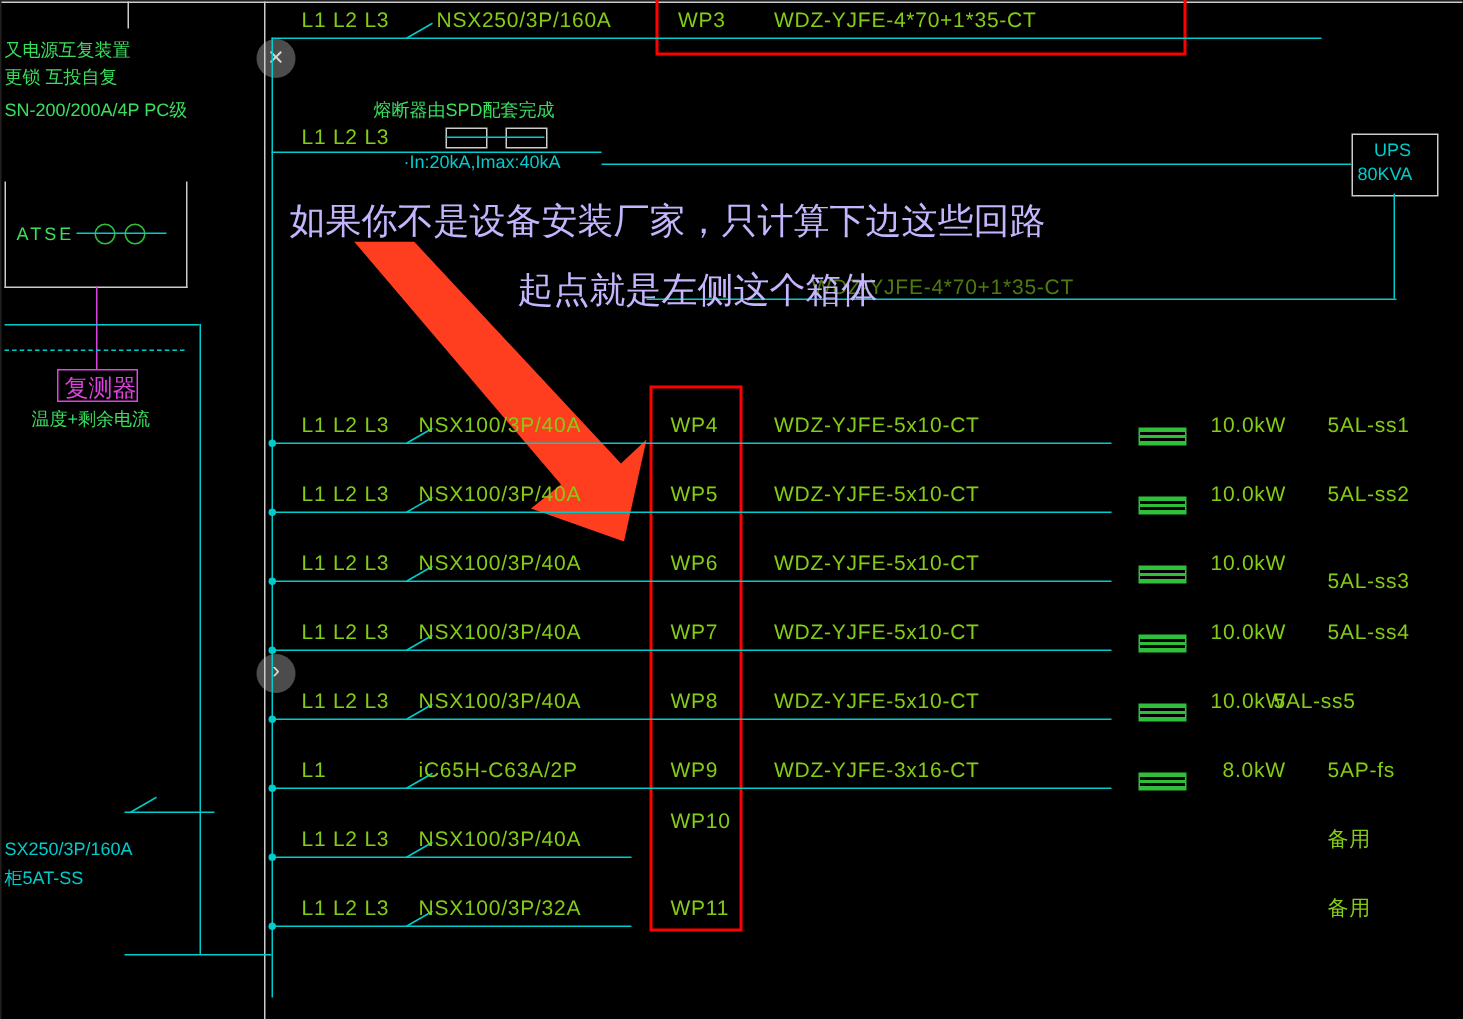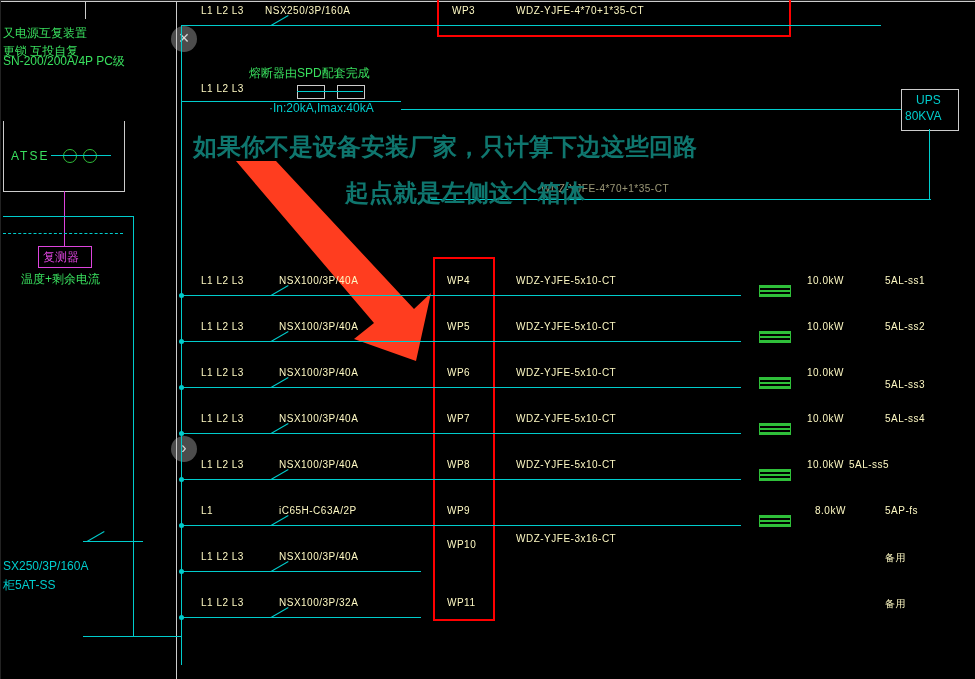--- a/index.html
+++ b/index.html
@@ -1,52 +1,52 @@
 <!DOCTYPE html>
 <html><head>
 <meta charset="utf-8">
 <style>
   html,body{margin:0;padding:0;background:#000;font-family:"SimSun","Microsoft YaHei",Arial,sans-serif;color:#fff;overflow:hidden}
   .stage{position:relative;width:975px;height:679px;background:#000;border:1px solid #222}
-  .txt{position:absolute;color:#fef9c3;font-size:10px;white-space:nowrap;letter-spacing:0.5px}
+  .txt{position:absolute;color:#84cc16;font-size:14px;white-space:nowrap;letter-spacing:0.5px}
   .txtsm{position:absolute;color:#0cc;font-size:12px;white-space:nowrap}
   .txtmag{position:absolute;color:#d4d;font-size:12px;white-space:nowrap}
   .txtgrn{position:absolute;color:#39e05e;font-size:12px;white-space:nowrap}
-  .ann{position:absolute;color:#0f766e;font-size:24px;font-weight:bold;white-space:nowrap;font-family:"Microsoft YaHei","SimHei",sans-serif}
+  .ann{position:absolute;color:#c4b5fd;font-size:24px;font-weight:normal;white-space:nowrap;font-family:"Microsoft YaHei","SimHei",sans-serif}
   .hline-c{position:absolute;height:0;border-top:1px solid #0cc}
   .vline-c{position:absolute;width:0;border-left:1px solid #0cc}
   .hline-w{position:absolute;height:0;border-top:1px solid #ccc}
   .vline-w{position:absolute;width:0;border-left:1px solid #ccc}
   .box-w{position:absolute;border:1px solid #ccc}
   .box-red{position:absolute;border:2px solid #ff0000}
   .box-mag{position:absolute;border:1px solid #d4d}
   .bar-g{position:absolute;width:30px;height:10px;background:repeating-linear-gradient(0deg,#2fbf3a 0 2px,#000 2px 4px);border:1px solid #2fbf3a}
   .node{position:absolute;width:5px;height:5px;border-radius:50%;background:#0cc}
   .closeBtn{position:absolute;left:170px;top:25px;width:26px;height:26px;border-radius:50%;background:#555;color:#eee;text-align:center;line-height:24px;font-size:18px;cursor:pointer;opacity:0.9}
   .navBtn{position:absolute;left:170px;top:435px;width:26px;height:26px;border-radius:50%;background:#555;color:#eee;text-align:center;line-height:24px;font-size:16px;cursor:pointer;opacity:0.9}
   .swslash{position:absolute;width:20px;height:0;border-top:1px solid #0cc;transform:rotate(-30deg);transform-origin:left center}
 </style>
 </head>
 <body>
 
 <div class="stage">
 
   <div class="txtgrn" style="left:2px;top:24px">又电源互复装置</div>
   <div class="txtgrn" style="left:2px;top:42px">更锁 互投自复</div>
-  <div class="txtgrn" style="left:2px;top:52px">SN-200/200A/4P PC级</div>
+  <div class="txtgrn" style="left:2px;top:64px">SN-200/200A/4P PC级</div>
 
   <div class="closeBtn">×</div>
   <div class="navBtn">›</div>
 
   <div class="hline-w" style="left:0;top:0;width:975px"></div>
   <div class="vline-w" style="left:84px;top:0;height:18px"></div>
   <div class="vline-w" style="left:175px;top:0;height:679px"></div>
 
   <div class="txt" style="left:200px;top:4px">L1 L2 L3</div>
-  <div class="txt" style="left:264px;top:4px">NSX250/3P/160A</div>
+  <div class="txt" style="left:290px;top:4px">NSX250/3P/160A</div>
   <div class="txt" style="left:451px;top:4px">WP3</div>
   <div class="txt" style="left:515px;top:4px">WDZ-YJFE-4*70+1*35-CT</div>
   <div class="box-red" style="left:436px;top:-4px;width:350px;height:36px"></div>
   <div class="hline-c" style="left:180px;top:24px;width:700px"></div>
   <div class="swslash" style="left:270px;top:24px"></div>
 
   <div class="txt" style="left:200px;top:82px">L1 L2 L3</div>
   <div class="txtgrn" style="left:248px;top:64px">熔断器由SPD配套完成</div>
   <div class="txtsm" style="left:268px;top:100px">·In:20kA,Imax:40kA</div>
   <div class="hline-c" style="left:180px;top:100px;width:220px"></div>
@@ -55,21 +55,21 @@
   <div class="box-w" style="left:336px;top:84px;width:26px;height:12px"></div>
   <div class="hline-c" style="left:296px;top:90px;width:66px"></div>
 
   <div class="box-w" style="left:2px;top:120px;width:120px;height:70px;border-top:none"></div>
   <div class="txtgrn" style="left:10px;top:148px;letter-spacing:2px">ATSE</div>
   <div style="position:absolute;left:62px;top:148px;width:12px;height:12px;border:1px solid #2fbf3a;border-radius:50%"></div>
   <div style="position:absolute;left:82px;top:148px;width:12px;height:12px;border:1px solid #2fbf3a;border-radius:50%"></div>
   <div class="hline-c" style="left:50px;top:154px;width:60px"></div>
 
   <div class="box-mag" style="left:37px;top:245px;width:52px;height:20px"></div>
-  <div class="txtmag" style="left:42px;top:248px;font-size:12px">复测器</div>
+  <div class="txtmag" style="left:42px;top:248px;font-size:16px">复测器</div>
   <div class="txtgrn" style="left:20px;top:270px">温度+剩余电流</div>
   <div class="vline-c" style="left:63px;top:190px;height:55px;border-left:1px solid #d4d"></div>
   <div class="hline-w" style="left:2px;top:232px;width:120px;border-top:1px dashed #0cc"></div>
 
   <div class="box-w" style="left:900px;top:88px;width:56px;height:40px"></div>
   <div class="txtsm" style="left:915px;top:92px">UPS</div>
   <div class="txtsm" style="left:904px;top:108px">80KVA</div>
   <div class="hline-c" style="left:400px;top:108px;width:500px"></div>
   <div class="vline-c" style="left:928px;top:128px;height:70px"></div>
   <div class="hline-c" style="left:430px;top:198px;width:500px"></div>
@@ -134,21 +134,21 @@
   <div class="txt" style="left:515px;top:458px">WDZ-YJFE-5x10-CT</div>
   <div class="bar-g" style="left:758px;top:468px"></div>
   <div class="txt" style="left:806px;top:458px">10.0kW</div>
   <div class="txt" style="left:848px;top:458px">5AL-ss5</div>
 
   <div class="hline-c" style="left:180px;top:524px;width:560px"></div>
   <div class="swslash" style="left:270px;top:524px"></div>
   <div class="txt" style="left:200px;top:504px">L1</div>
   <div class="txt" style="left:278px;top:504px">iC65H-C63A/2P</div>
   <div class="txt" style="left:446px;top:504px">WP9</div>
-  <div class="txt" style="left:515px;top:532px">WDZ-YJFE-3x16-CT</div>
+  <div class="txt" style="left:515px;top:504px">WDZ-YJFE-3x16-CT</div>
   <div class="bar-g" style="left:758px;top:514px"></div>
   <div class="txt" style="left:814px;top:504px">8.0kW</div>
   <div class="txt" style="left:884px;top:504px">5AP-fs</div>
 
   <div class="hline-c" style="left:180px;top:570px;width:240px"></div>
   <div class="swslash" style="left:270px;top:570px"></div>
   <div class="txt" style="left:200px;top:550px">L1 L2 L3</div>
   <div class="txt" style="left:278px;top:550px">NSX100/3P/40A</div>
   <div class="txt" style="left:446px;top:538px">WP10</div>
   <div class="txt" style="left:884px;top:550px">备用</div>

